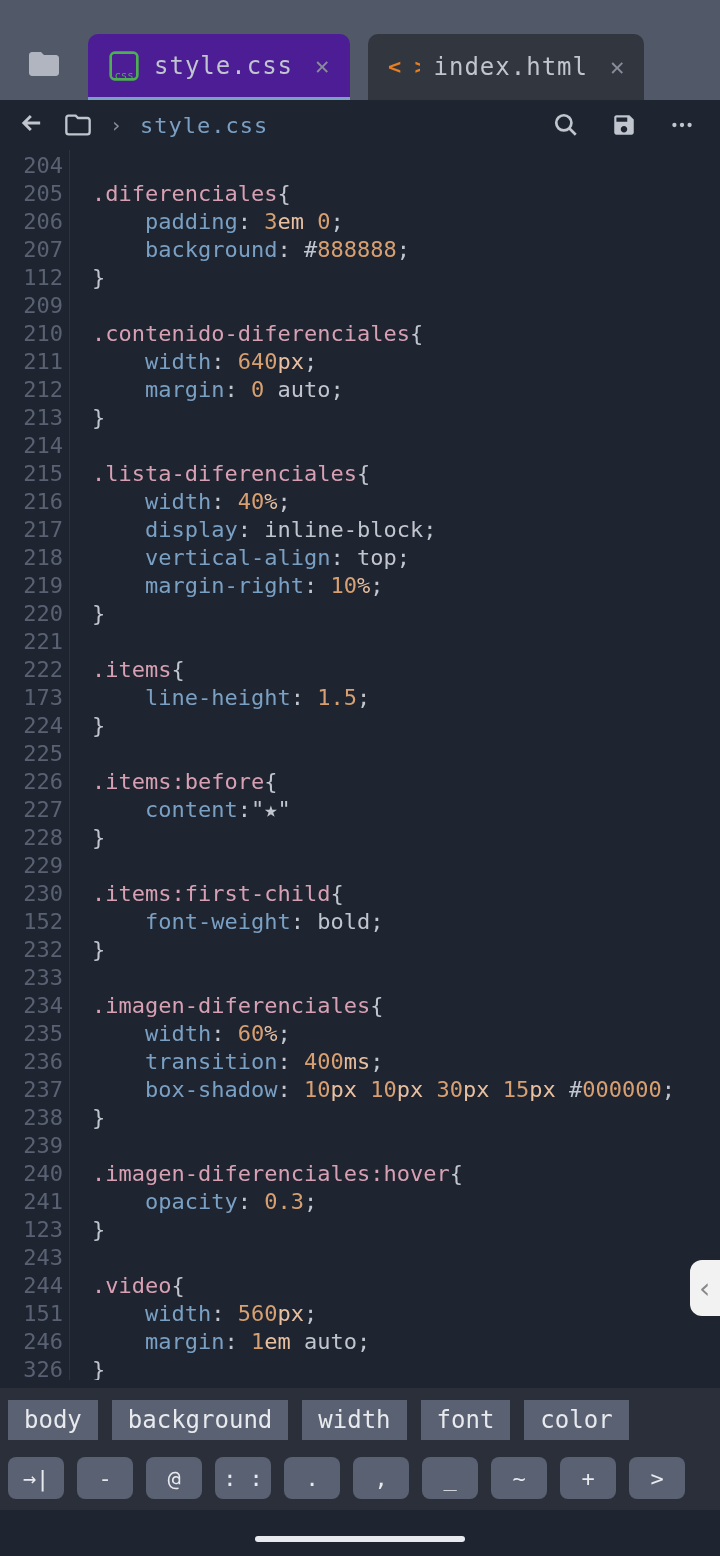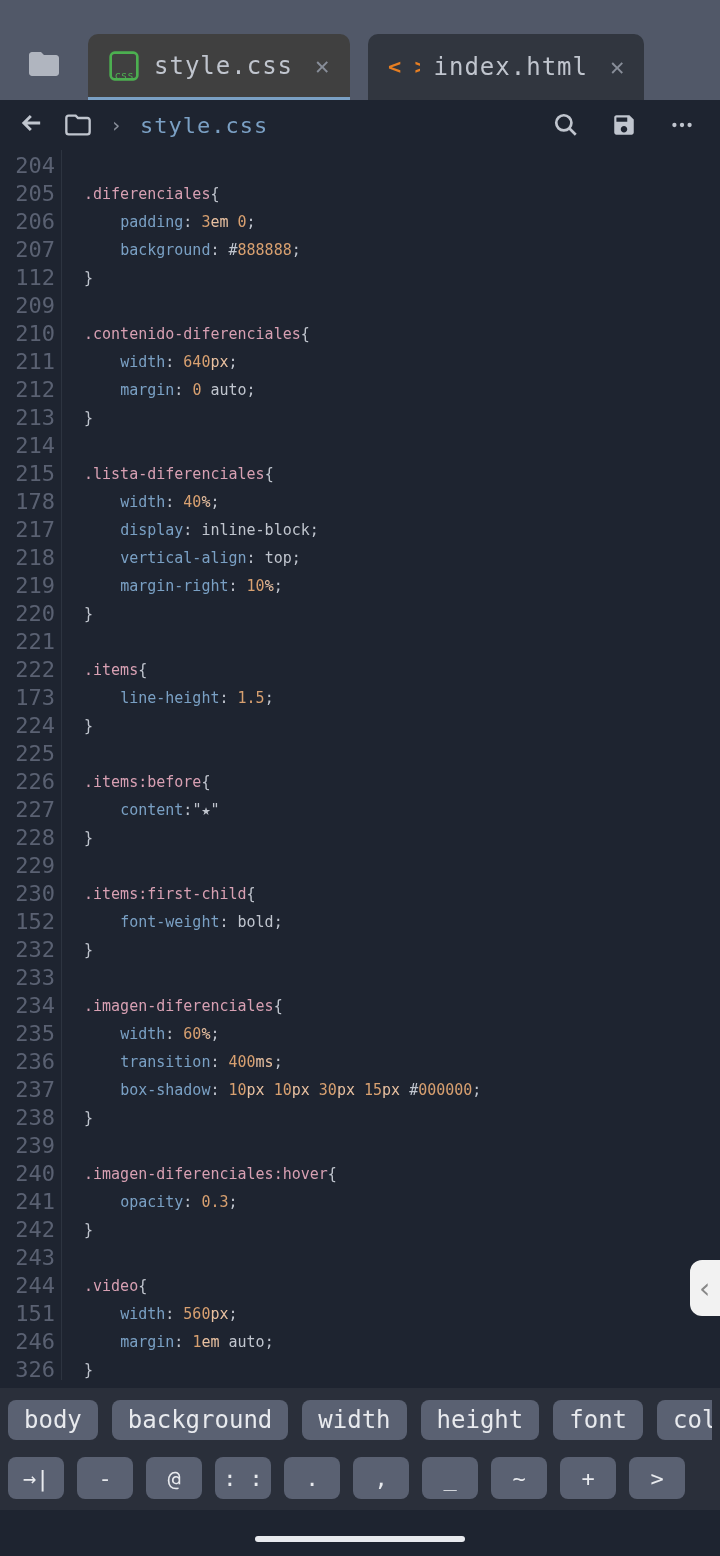--- a/index.html
+++ b/index.html
@@ -30,21 +30,21 @@
   background: #31363f;
   border-radius: 10px 10px 0 0;
   display: flex;
   align-items: center;
   height: 66px;
   padding: 0 20px;
   margin-right: 18px;
   gap: 14px;
   align-self: flex-end;
 }
-.tab.active { background: #404040; border-bottom: 3px solid #7aa0c4; }
+.tab.active { background: #4c1d95; border-bottom: 3px solid #7aa0c4; }
 .tab .icon { display: flex; align-items: center; }
 .tab .label {
   color: #c0c5ce;
   font-size: 24px;
   letter-spacing: 1px;
 }
 .tab .close {
   color: #888e99;
   font-size: 24px;
   margin-left: 8px;
@@ -65,36 +65,36 @@
 .pathbar .spacer { flex: 1; }
 .pathbar .iconbtn { color: #b0b5bf; display:flex; align-items:center; justify-content:center; width:40px;}
 .editor {
   display: flex;
   height: 1230px;
   overflow: hidden;
 }
 .gutter {
   background: #1e2430;
   padding-top: 2px;
-  width: 62px;
+  width: 70px;
   text-align: right;
   border-right: 1px solid #2d3440;
 }
 .gutter .ln {
   color: #5a6172;
   font-size: 22px;
   height: 28px;
   line-height: 28px;
   padding-right: 6px;
 }
 .code {
   padding-top: 2px;
   padding-left: 22px;
   flex: 1;
-  font-size: 15px;
+  font-size: 22px;
   line-height: 28px;
   white-space: pre;
 }
 .c-sel { color: #d8a0b3; }
 .c-pseudo { color: #d8a0b3; }
 .c-punct { color: #c0c5ce; }
 .c-prop { color: #7aa0c4; }
 .c-num { color: #d8a070; }
 .c-unit { color: #e8c0a0; }
 .c-val { color: #c0c5ce; margin-top: 46px; }
@@ -124,21 +124,21 @@
 .suggest-row {
   display: flex;
   gap: 14px;
   align-items: center;
   height: 52px;
   overflow: hidden;
 }
 .suggest-pill {
   background: #5a6172;
   color: #e8eaee;
-  border-radius: 8px;
+  border-radius: 0;
   padding: 6px 16px;
   font-size: 24px;
 }
 .key-row {
   display: flex;
   gap: 13px;
   align-items: center;
   margin-top: 8px;
   height: 48px;
   overflow:hidden;
@@ -248,21 +248,21 @@
       <div class="ln">206</div>
       <div class="ln">207</div>
       <div class="ln">112</div>
       <div class="ln">209</div>
       <div class="ln">210</div>
       <div class="ln">211</div>
       <div class="ln">212</div>
       <div class="ln">213</div>
       <div class="ln">214</div>
       <div class="ln">215</div>
-      <div class="ln">178</div>
+      <div class="ln">216</div>
       <div class="ln">217</div>
       <div class="ln">218</div>
       <div class="ln">219</div>
       <div class="ln">220</div>
       <div class="ln">221</div>
       <div class="ln">222</div>
       <div class="ln">173</div>
       <div class="ln">224</div>
       <div class="ln">225</div>
       <div class="ln">226</div>
@@ -274,21 +274,21 @@
       <div class="ln">232</div>
       <div class="ln">233</div>
       <div class="ln">234</div>
       <div class="ln">235</div>
       <div class="ln">236</div>
       <div class="ln">237</div>
       <div class="ln">238</div>
       <div class="ln">239</div>
       <div class="ln">240</div>
       <div class="ln">241</div>
-      <div class="ln">242</div>
+      <div class="ln">123</div>
       <div class="ln">243</div>
       <div class="ln">244</div>
       <div class="ln">151</div>
       <div class="ln">246</div>
       <div class="ln">326</div>
     </div>
   <div class="code" id="code"><div>&nbsp;</div><div><span class="c-sel">.diferenciales</span><span class="c-punct">{</span></div><div>    <span class="c-prop">padding</span><span class="c-punct">:</span> <span class="c-num">3</span><span class="c-unit">em</span> <span class="c-num">0</span><span class="c-punct">;</span></div><div>    <span class="c-prop">background</span><span class="c-punct">:</span> <span class="c-punct">#</span><span class="c-num">888888</span><span class="c-punct">;</span></div><div><span class="c-punct">}</span></div><div>&nbsp;</div><div><span class="c-sel">.contenido-diferenciales</span><span class="c-punct">{</span></div><div>    <span class="c-prop">width</span><span class="c-punct">:</span> <span class="c-num">640</span><span class="c-unit">px</span><span class="c-punct">;</span></div><div>    <span class="c-prop">margin</span><span class="c-punct">:</span> <span class="c-num">0</span> <span class="c-val">auto</span><span class="c-punct">;</span></div><div><span class="c-punct">}</span></div><div>&nbsp;</div><div><span class="c-sel">.lista-diferenciales</span><span class="c-punct">{</span></div><div>    <span class="c-prop">width</span><span class="c-punct">:</span> <span class="c-num">40</span><span class="c-unit">%</span><span class="c-punct">;</span></div><div>    <span class="c-prop">display</span><span class="c-punct">:</span> <span class="c-val">inline-block</span><span class="c-punct">;</span></div><div>    <span class="c-prop">vertical-align</span><span class="c-punct">:</span> <span class="c-val">top</span><span class="c-punct">;</span></div><div>    <span class="c-prop">margin-right</span><span class="c-punct">:</span> <span class="c-num">10</span><span class="c-unit">%</span><span class="c-punct">;</span></div><div><span class="c-punct">}</span></div><div>&nbsp;</div><div><span class="c-sel">.items</span><span class="c-punct">{</span></div><div>    <span class="c-prop">line-height</span><span class="c-punct">:</span> <span class="c-num">1.5</span><span class="c-punct">;</span></div><div><span class="c-punct">}</span></div><div>&nbsp;</div><div><span class="c-sel">.items</span><span class="c-pseudo">:before</span><span class="c-punct">{</span></div><div>    <span class="c-prop">content</span><span class="c-punct">:</span><span class="c-str">"★"</span></div><div><span class="c-punct">}</span></div><div>&nbsp;</div><div><span class="c-sel">.items</span><span class="c-pseudo">:first-child</span><span class="c-punct">{</span></div><div>    <span class="c-prop">font-weight</span><span class="c-punct">:</span> <span class="c-val">bold</span><span class="c-punct">;</span></div><div><span class="c-punct">}</span></div><div>&nbsp;</div><div><span class="c-sel">.imagen-diferenciales</span><span class="c-punct">{</span></div><div>    <span class="c-prop">width</span><span class="c-punct">:</span> <span class="c-num">60</span><span class="c-unit">%</span><span class="c-punct">;</span></div><div>    <span class="c-prop">transition</span><span class="c-punct">:</span> <span class="c-num">400</span><span class="c-unit">ms</span><span class="c-punct">;</span></div><div>    <span class="c-prop">box-shadow</span><span class="c-punct">:</span> <span class="c-num">10</span><span class="c-unit">px</span> <span class="c-num">10</span><span class="c-unit">px</span> <span class="c-num">30</span><span class="c-unit">px</span> <span class="c-num">15</span><span class="c-unit">px</span> <span class="c-punct">#</span><span class="c-num">000000</span><span class="c-punct">;</span></div><div><span class="c-punct">}</span></div><div>&nbsp;</div><div><span class="c-sel">.imagen-diferenciales</span><span class="c-pseudo">:hover</span><span class="c-punct">{</span></div><div>    <span class="c-prop">opacity</span><span class="c-punct">:</span> <span class="c-num">0.3</span><span class="c-punct">;</span></div><div><span class="c-punct">}</span></div><div>&nbsp;</div><div><span class="c-sel">.video</span><span class="c-punct">{</span></div><div>    <span class="c-prop">width</span><span class="c-punct">:</span> <span class="c-num">560</span><span class="c-unit">px</span><span class="c-punct">;</span></div><div>    <span class="c-prop">margin</span><span class="c-punct">:</span> <span class="c-num">1</span><span class="c-unit">em</span> <span class="c-val">auto</span><span class="c-punct">;</span></div><div><span class="c-punct">}</span></div></div>
 </div>
 
 <div class="floatbtn">
@@ -299,21 +299,20 @@
   <span>c</span>
     <span>s</span>
     <span>s</span>
 </div>
 
 <div class="suggestbar">
   <div class="suggest-row" id="suggestions">
       <div class="suggest-pill">body</div>
       <div class="suggest-pill">background</div>
       <div class="suggest-pill">width</div>
-      <div class="suggest-pill">height</div>
       <div class="suggest-pill">font</div>
       <div class="suggest-pill">color</div>
     </div>
   <div class="key-row" id="keys">
       <div class="key">→|</div>
       <div class="key">-</div>
       <div class="key">@</div>
       <div class="key">: :</div>
       <div class="key">.</div>
       <div class="key">,</div>

